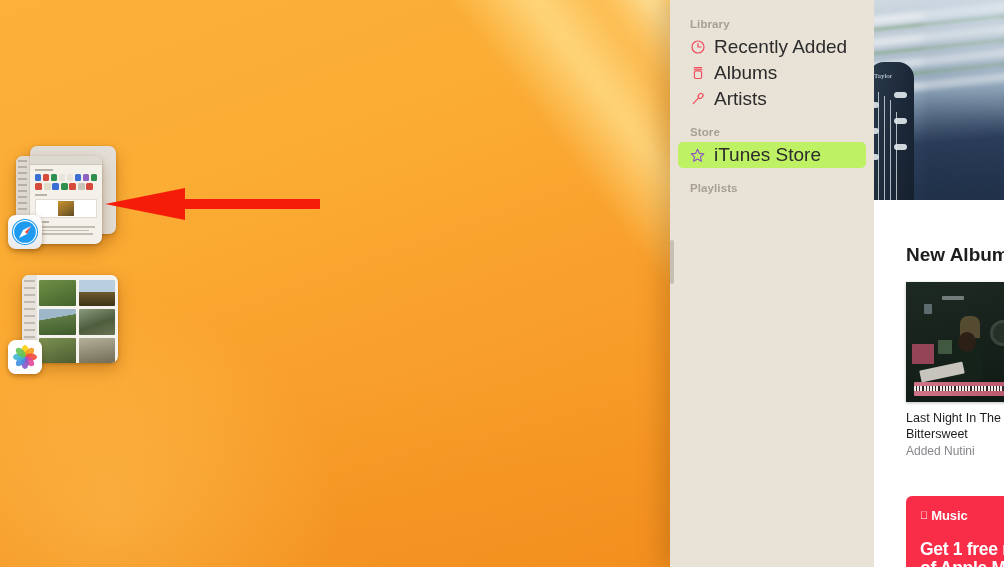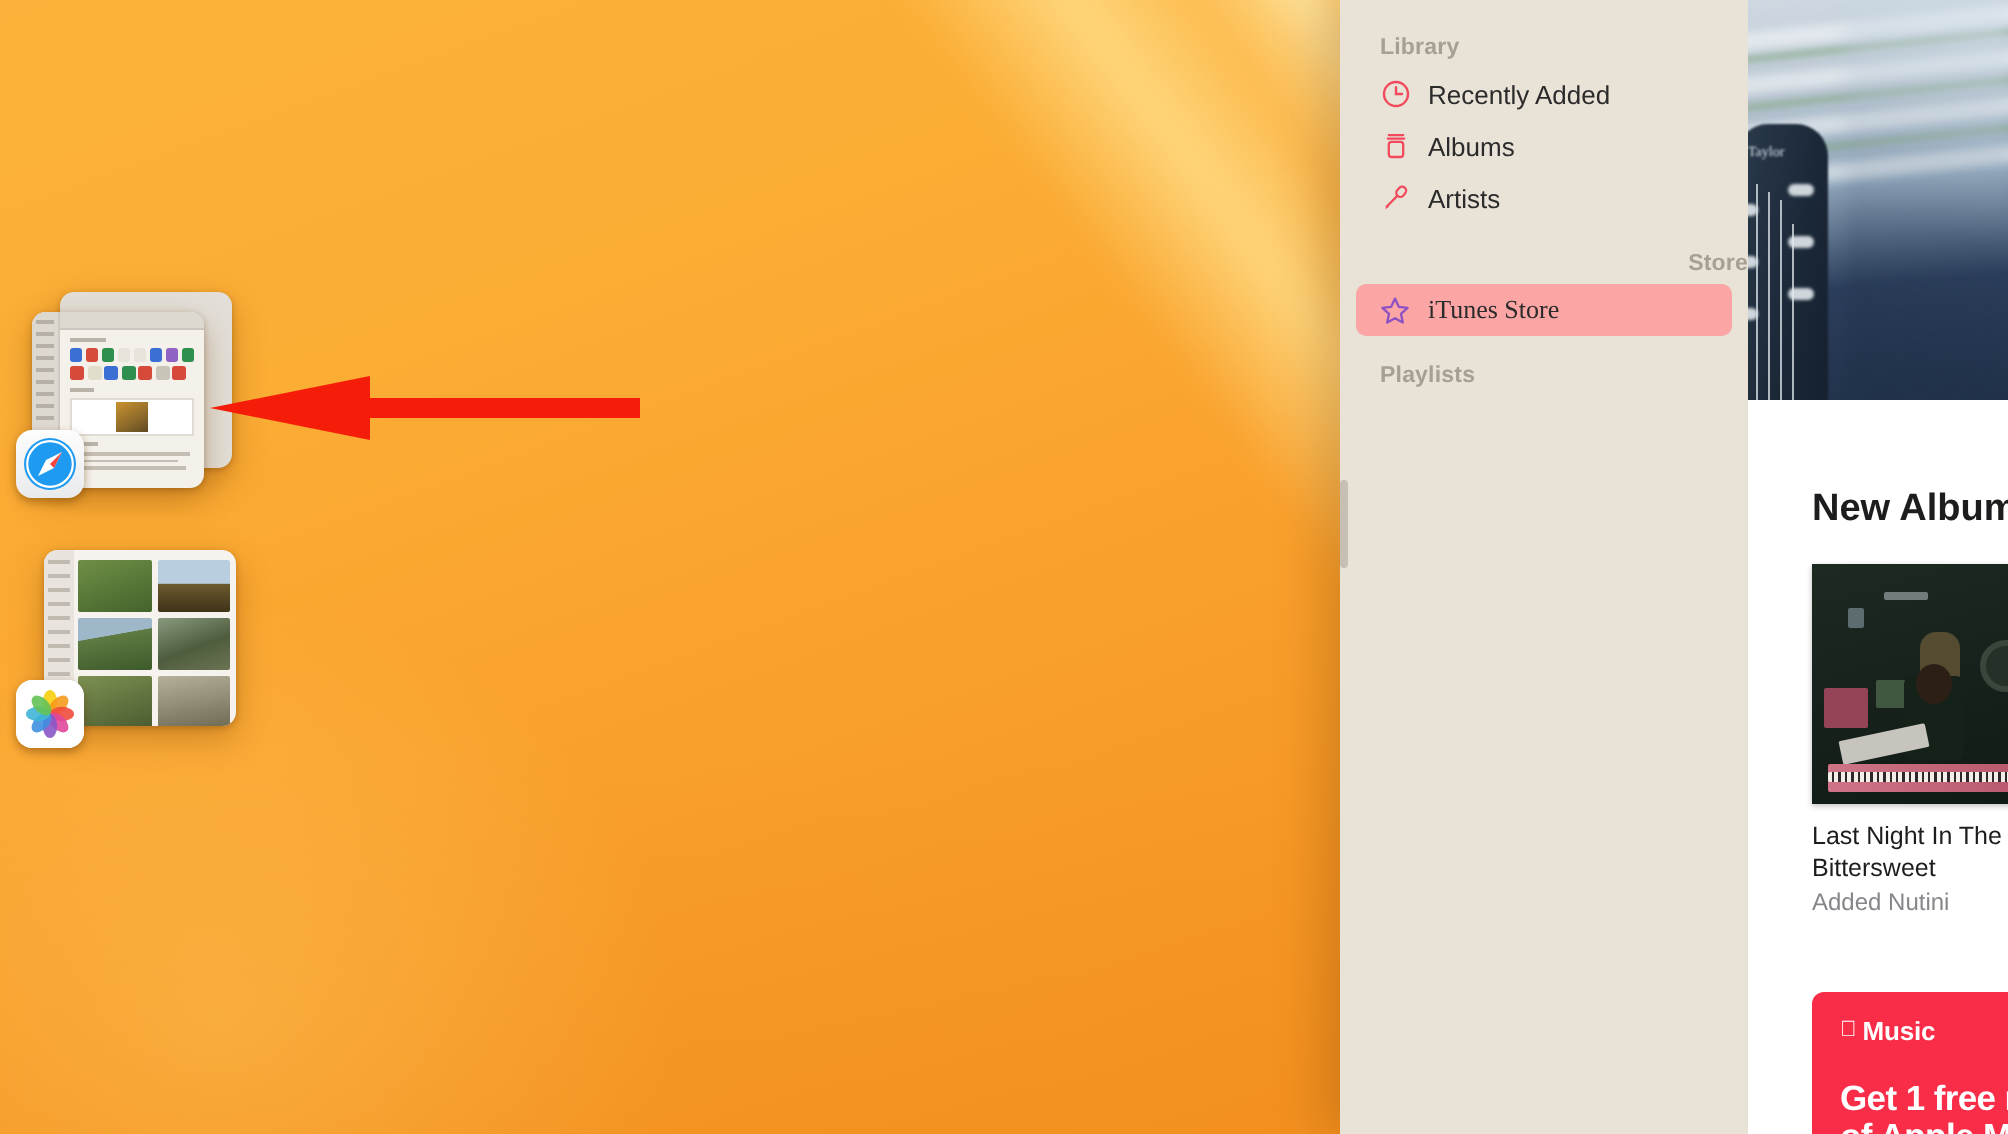--- a/index.html
+++ b/index.html
@@ -97,32 +97,32 @@
   #sidebar {
     position:absolute; left:0; top:0; width:204px; height:100%;
     background:#e8e2d7;
     padding-top:18px;
   }
   .side-head {
     font-size:11.5px; font-weight:bold; color:#a79f93;
     padding:0 0 4px 20px; letter-spacing:.1px;
   }
   .side-head.pl { padding-top:14px; }
-  .side-head.st { padding-top:14px;text-align:right; }
+  .side-head.st { padding-top:14px; }
   .side-row {
     display:flex; align-items:center; gap:9px;
     height:26px; margin:0 8px; padding-left:12px;
     border-radius:5px; cursor:default;
   }
-  .side-row.selected { background:#fca5a5;font-family:Liberation Serif, serif; }
+  .side-row.selected { background:#bef264; }
   .side-row .s-ico {
     width:15px; height:15px; display:flex; align-items:center; justify-content:center;
     flex:0 0 15px;
   }
-  .side-row .s-txt { font-size:13px; color:#2b2b2b; white-space:nowrap; }
+  .side-row .s-txt { font-size:19px; color:#2b2b2b; white-space:nowrap; }
 
   
   #content {
     position:absolute; left:204px; top:0; right:0; height:100%;
     background:#ffffff; overflow:hidden;
   }
   #hero {
     position:absolute; left:0; top:0; width:100%; height:200px; overflow:hidden;
     background:linear-gradient(175deg,#cfd9e2 0%,#b9c6d2 22%,#8fa6bb 45%,#2c3f5c 70%,#22324b 100%);
   }

